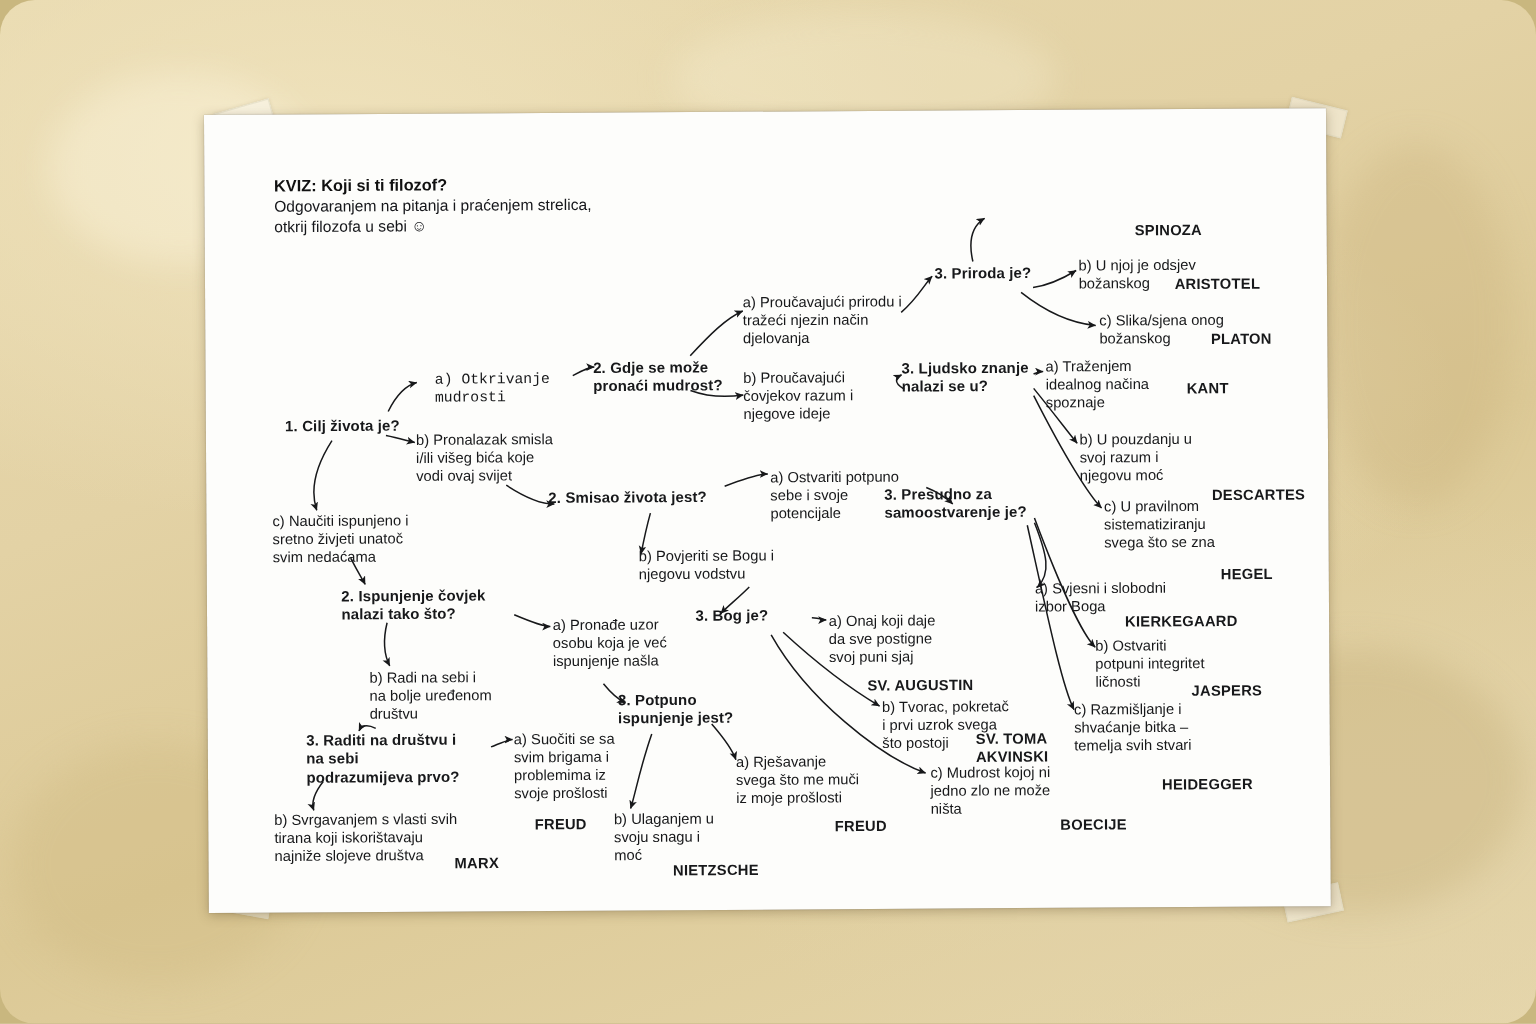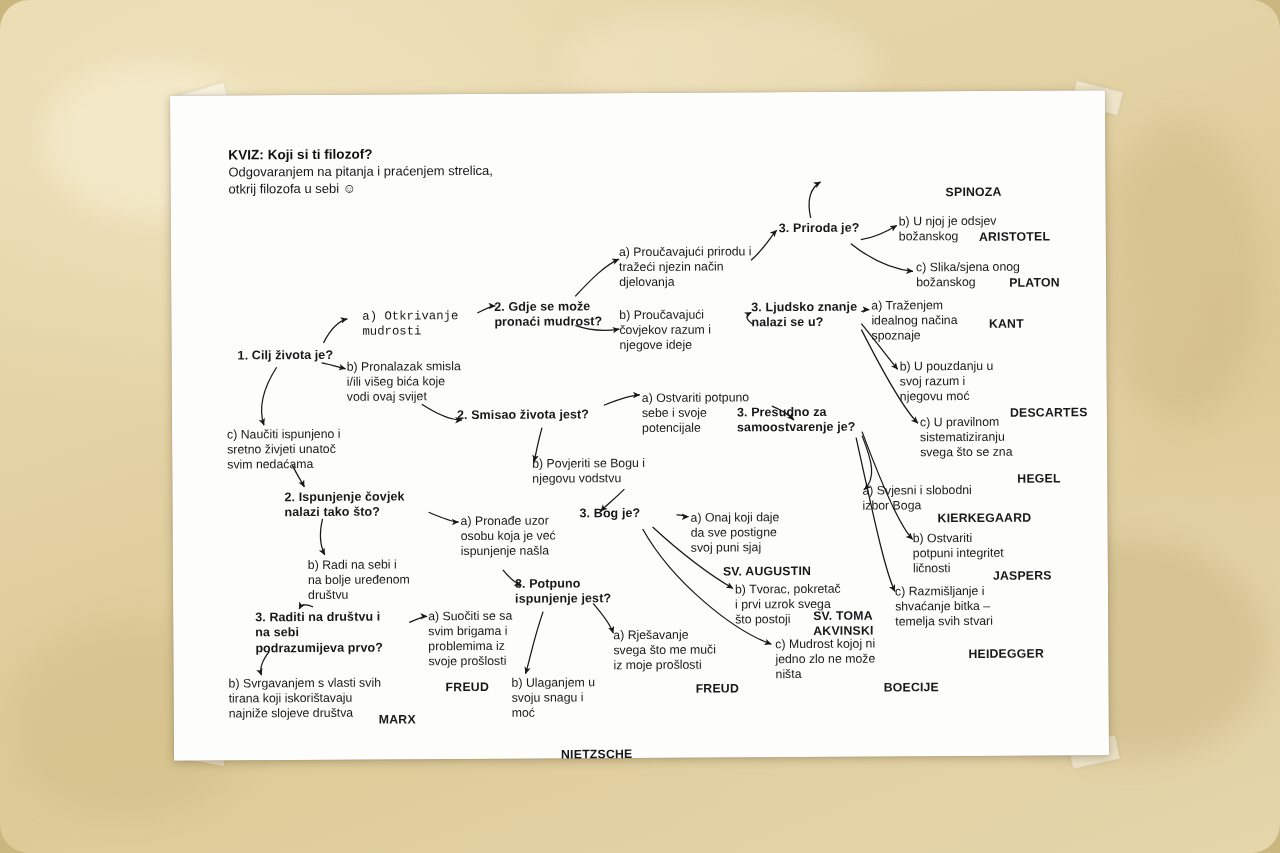--- a/index.html
+++ b/index.html
@@ -228,18 +228,18 @@
           <div class="node phil" style="left: 205px; top: 618px; width: 70px;">MARX</div>
           <div class="node q" style="left: 342px; top: 483px; width: 130px;">3. Potpuno
 ispunjenje jest?</div>
           <div class="node a" style="left: 440px; top: 535px; width: 140px;">a) Rješavanje
 svega što me muči
 iz moje prošlosti</div>
           <div class="node phil" style="left: 522px; top: 589px; width: 80px;">FREUD</div>
           <div class="node a" style="left: 338px; top: 582px; width: 120px;">b) Ulaganjem u
 svoju snagu i
 moć</div>
-          <div class="node phil" style="left: 387px; top: 625px; width: 115px; margin-top: 29px;">NIETZSCHE</div>
+          <div class="node phil" style="left: 387px; top: 625px; width: 115px;">NIETZSCHE</div>
         </div>
 
     </div>
   </div>
 </div>
 
 </body></html>

